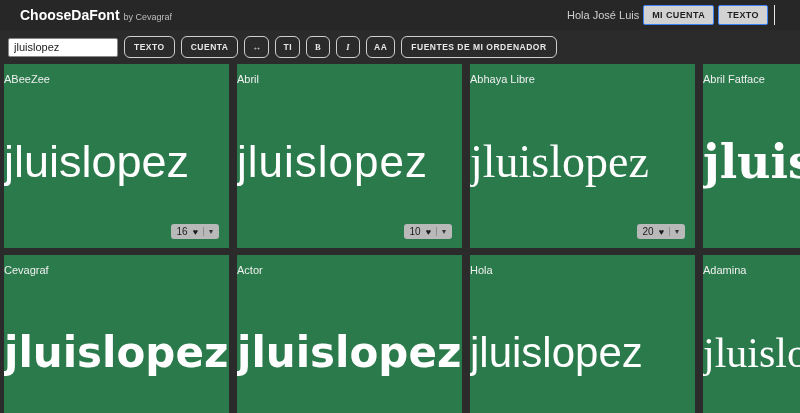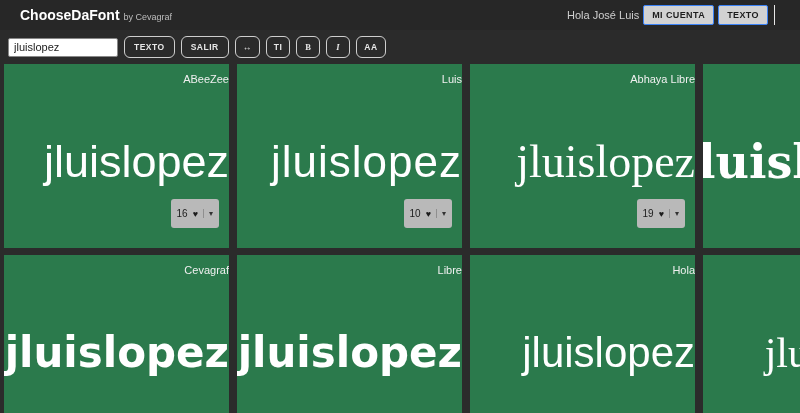--- a/index.html
+++ b/index.html
@@ -82,21 +82,21 @@
     grid-template-columns: repeat(4, 225px);
     gap: 7px 8px;
     padding-left: 4px;
   }
   .card {
     position: relative;
     height: 184px;
     background: #2b7a4c;
     display: flex;
     flex-direction: column;
-    align-items: flex-end;
+    align-items: flex-start;
     cursor: pointer;
     overflow: hidden;
   }
   .card-name {
     margin-top: 9px;
     font-size: 11px;
     color: #f0f0f0;
     white-space: nowrap;
   }
   .card-sample {
@@ -104,28 +104,28 @@
     display: flex;
     align-items: center;
     justify-content: center;
     color: #ffffff;
     white-space: nowrap;
     padding-bottom: 10px;
   }
   .badge {
     position: absolute;
     right: 10px;
-    bottom: 20px;
+    bottom: 9px;
     display: flex;
     align-items: center;
     gap: 5px;
     background: #b9b9b9;
     color: #1c1c1c;
     border-radius: 3px;
-    padding: 9px 6px;
+    padding: 2px 6px;
     font-size: 10px;
     cursor: pointer;
   }
   .badge .heart { font-size: 9px; }
   .badge .chev {
     font-size: 8px;
     border-left: 1px solid #8f8f8f;
     padding-left: 5px;
     color: #333;
   }
@@ -151,73 +151,74 @@
     <span class="greeting">Hola José Luis</span>
     <button class="hbtn">MI CUENTA</button>
     <button class="hbtn">TEXTO</button>
     <span class="header-edge"></span>
   </div>
 </div>
 
 <div class="toolbar">
   <input class="search-input" type="text" value="jluislopez" style="">
   <button class="tbtn">TEXTO</button>
-  <button class="tbtn">SALIR</button>
+  <button class="tbtn">CUENTA</button>
   <button class="tbtn sq">↔</button>
   <button class="tbtn sq">TI</button>
   <button class="tbtn sq bold-glyph">B</button>
   <button class="tbtn sq it">I</button>
   <button class="tbtn sq">AA</button>
+  <button class="tbtn">FUENTES DE MI ORDENADOR</button>
 </div>
 
 <div class="grid">
 
   <div class="card">
     <div class="card-name">ABeeZee</div>
     <div class="card-sample f-abeezee">jluislopez</div>
     <div class="badge">
       <span>16</span>
       <span class="heart">♥</span>
       <span class="chev">▾</span>
     </div>
   </div>
 
   <div class="card">
-    <div class="card-name">Luis</div>
+    <div class="card-name">Abril</div>
     <div class="card-sample f-abel">jluislopez</div>
     <div class="badge">
       <span>10</span>
       <span class="heart">♥</span>
       <span class="chev">▾</span>
     </div>
   </div>
 
   <div class="card">
     <div class="card-name">Abhaya Libre</div>
     <div class="card-sample f-abhaya">jluislopez</div>
     <div class="badge">
-      <span>19</span>
+      <span>20</span>
       <span class="heart">♥</span>
       <span class="chev">▾</span>
     </div>
   </div>
 
   <div class="card">
     <div class="card-name">Abril Fatface</div>
     <div class="card-sample f-abril">jluislopez</div>
   </div>
 
   <div class="card">
     <div class="card-name">Cevagraf</div>
     <div class="card-sample f-aclonica">jluislopez</div>
 
   </div>
 
   <div class="card">
-    <div class="card-name">Libre</div>
+    <div class="card-name">Actor</div>
     <div class="card-sample f-acme">jluislopez</div>
 
   </div>
 
   <div class="card">
     <div class="card-name">Hola</div>
     <div class="card-sample f-actor">jluislopez</div>
 
   </div>
 

